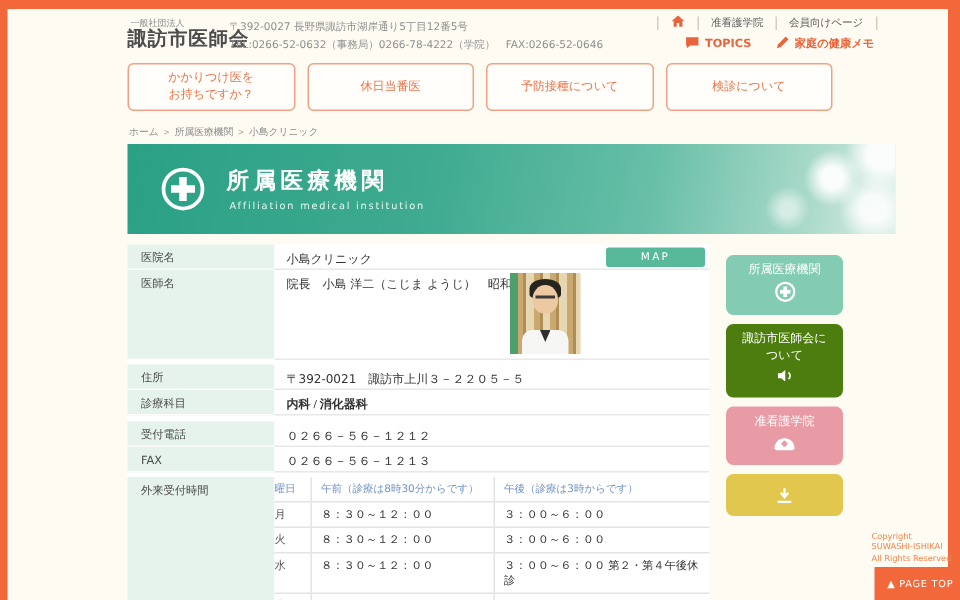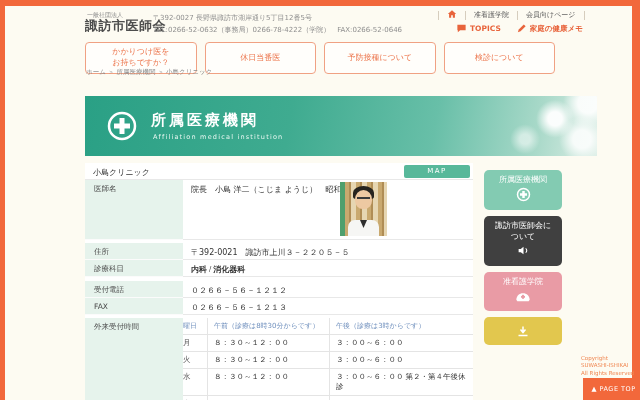--- a/index.html
+++ b/index.html
@@ -21,21 +21,21 @@
   .utility .sep{width:1px;height:9px;background:#d6cdbd;margin:0 8px;}
   .utility .u-link{cursor:pointer;}
   .quick{position:absolute;top:23px;left:456px;display:flex;align-items:center;gap:15px;color:#e8643c;font-size:7.5px;font-weight:bold;}
   .quick-item{display:flex;align-items:center;gap:3px;cursor:pointer;}
   
   .main-nav{position:absolute;left:85px;top:42px;width:470px;display:flex;gap:8px;}
   .nav-btn{flex:1;height:30px;border:1px solid #f0a183;border-radius:4px;background:#fffefb;
     color:#ec744b;font-size:8px;display:flex;align-items:center;justify-content:center;
     text-align:center;white-space:pre-line;line-height:1.35;cursor:pointer;}
   
-  .breadcrumb{position:absolute;left:86px;top:68px;font-size:6.5px;color:#8a8a8a;cursor:pointer;}
+  .breadcrumb{position:absolute;left:86px;top:84px;font-size:6.5px;color:#8a8a8a;cursor:pointer;}
   
   .banner{position:absolute;left:85px;top:96px;width:512px;height:60px;overflow:hidden;
     background:linear-gradient(100deg,#2aa085 0%,#3fab90 40%,#68bfa8 68%,#a9d9c9 88%,#dceee6 100%);}
   .banner-deco{position:absolute;right:0;top:0;width:150px;height:60px;
     background:
       radial-gradient(circle at 72% 38%, rgba(255,255,255,.95) 7px, rgba(255,255,255,0) 19px),
       radial-gradient(circle at 90% 72%, rgba(255,255,255,.85) 9px, rgba(255,255,255,0) 23px),
       radial-gradient(circle at 52% 72%, rgba(255,255,255,.55) 5px, rgba(255,255,255,0) 15px),
       radial-gradient(circle at 94% 12%, rgba(255,255,255,.9) 10px, rgba(255,255,255,0) 25px);}
   .banner-icon{position:absolute;left:22px;top:15px;width:30px;height:30px;}
@@ -76,21 +76,21 @@
   .s-am{width:122px;box-sizing:border-box;padding:3px 6px;border-left:1px solid #e4e4e4;color:#333;}
   .s-pm{flex:1;box-sizing:border-box;padding:3px 6px;border-left:1px solid #e4e4e4;color:#333;}
   .s-head .s-day,.s-head .s-am,.s-head .s-pm{color:#7191be;font-size:7px;}
   .s-note{margin-left:2px;}
   
   .sidebar{position:absolute;left:484px;top:170px;width:78px;display:flex;flex-direction:column;gap:6px;}
   .side-btn{border-radius:5px;color:#fff;text-align:center;padding:5px 2px 4px;cursor:pointer;}
   .side-btn .lbl{font-size:8px;line-height:1.3;white-space:pre-line;}
   .side-btn svg{margin-top:2px;display:inline-block;}
   .sb-teal{background:#83cbb2;}
-  .sb-orange{background:#404040;font-family:Liberation Mono, monospace;}
+  .sb-orange{background:#4d7c0f;}
   .sb-pink{background:#e99ba5;}
   .sb-yellow{background:#e2c74e;}
   .sb-yellow .lbl{font-size:6.5px;}
   
   .copyright{position:absolute;left:581px;top:355px;width:58px;font-size:5.5px;color:#f08752;
     line-height:1.35;white-space:pre-line;z-index:6;}
   .page-top{position:absolute;left:583px;top:378px;width:61px;height:22px;background:#f2683b;color:#fff;
     font-size:6.5px;display:flex;align-items:center;justify-content:center;z-index:7;cursor:pointer;letter-spacing:.5px;}
 </style>
 </head>
@@ -155,20 +155,21 @@
       <rect x="7" y="12.5" width="16" height="5" fill="#ffffff"></rect>
     </svg>
   </div>
   <div class="banner-title">所属医療機関</div>
   <div class="banner-sub">Affiliation medical institution</div>
 </div>
 
 <main class="content-table">
 
   <div class="t-row row-name">
+    <div class="t-label">医院名</div>
     <div class="t-value">
       <span>小島クリニック</span>
       <span class="map-btn">MAP</span>
     </div>
   </div>
 
   <div class="t-row row-doctor">
     <div class="t-label">医師名</div>
     <div class="t-value">
       <span>院長　小島 洋二（こじま ようじ）　昭和６０年卒</span>

